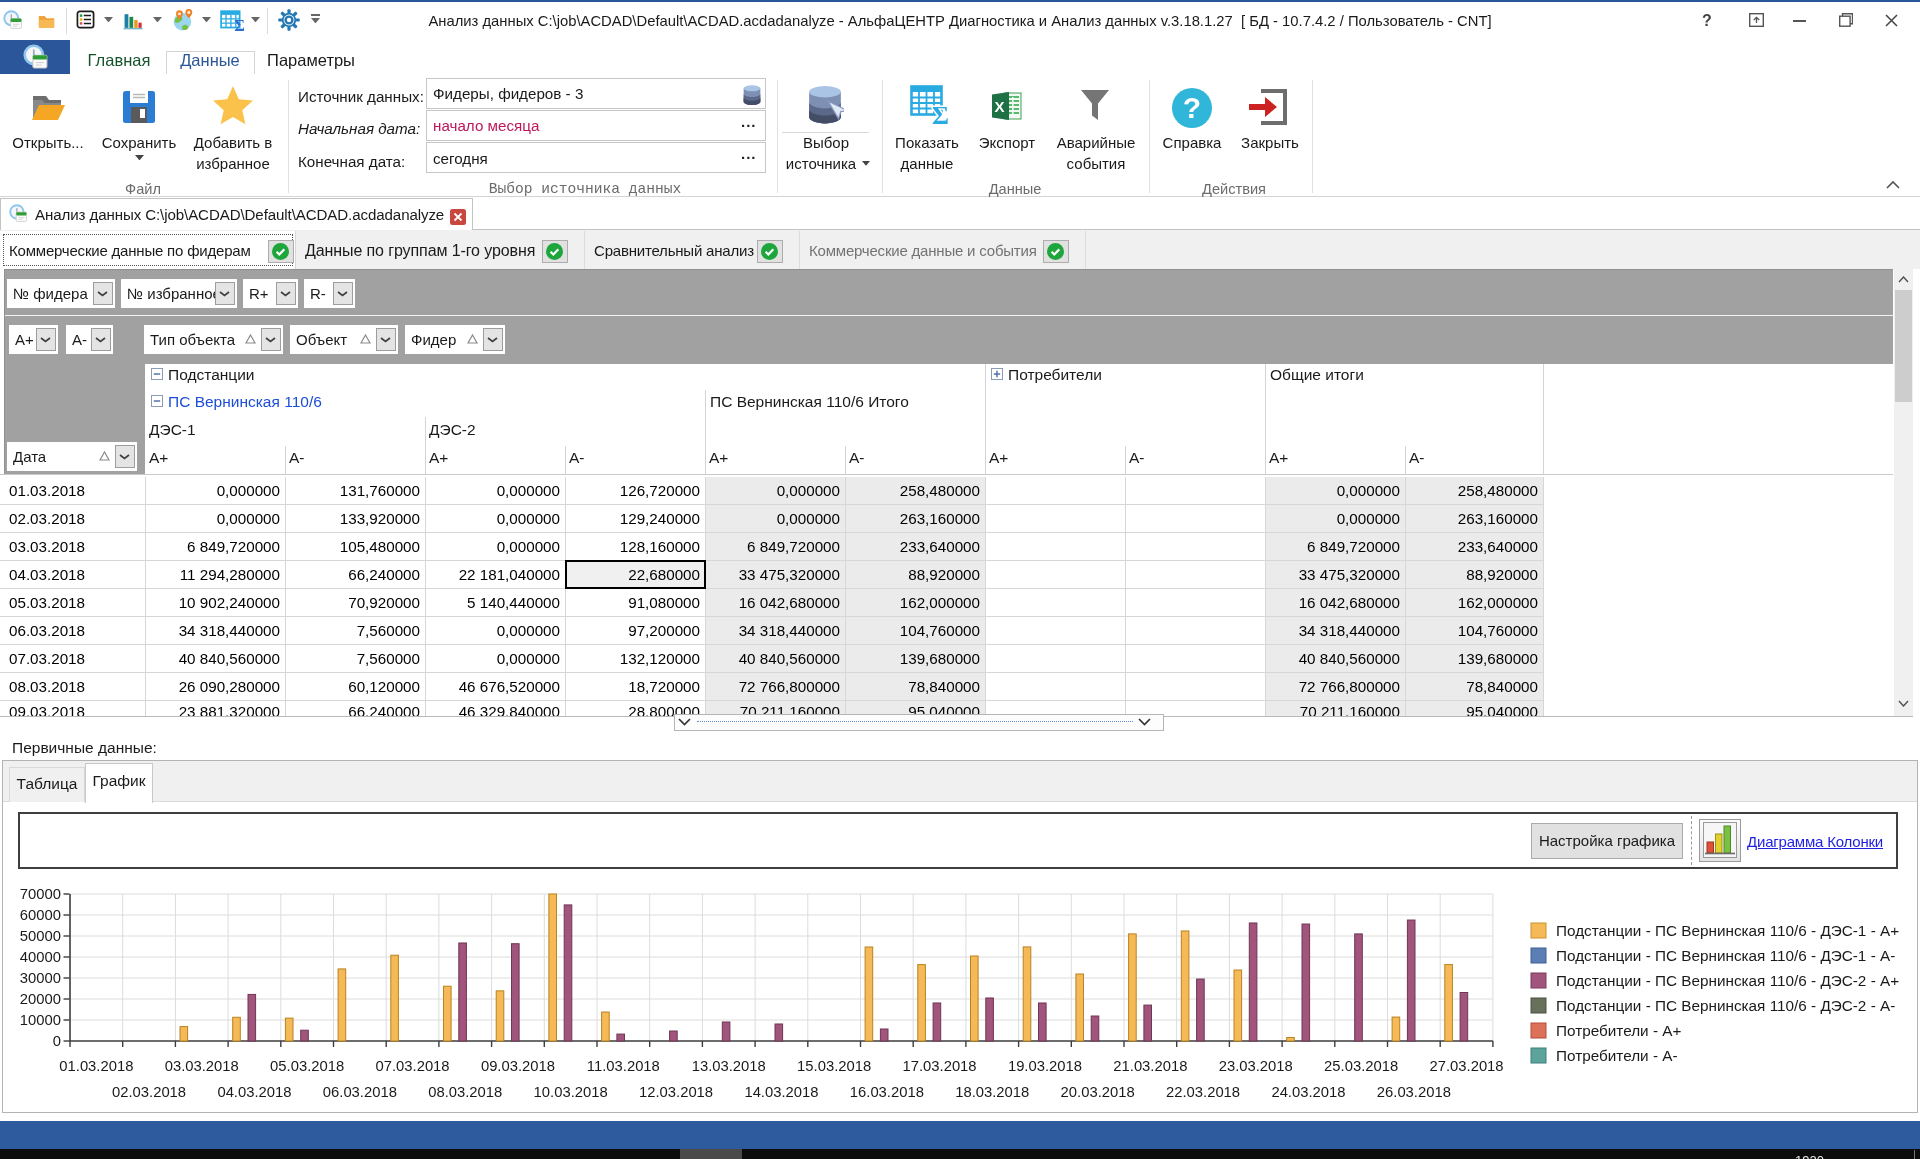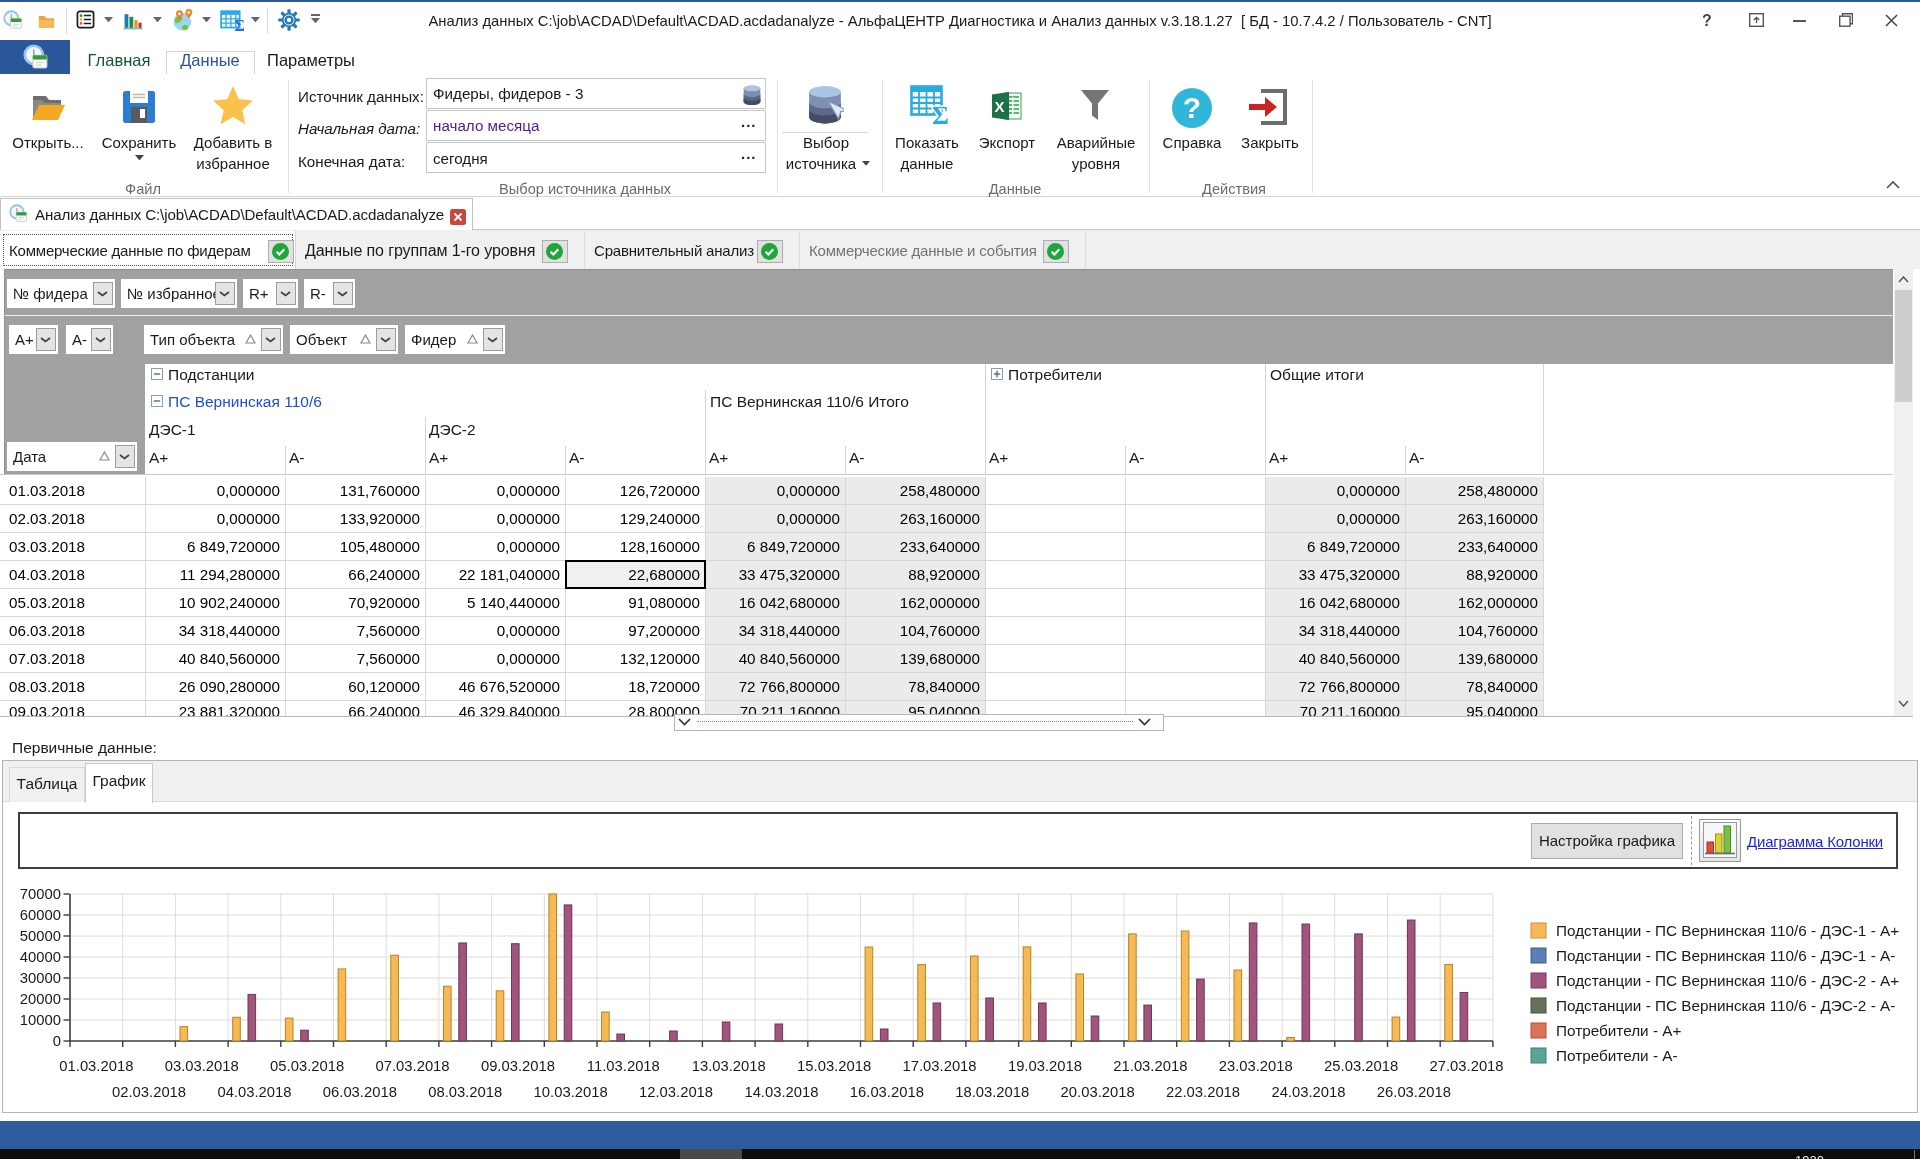--- a/index.html
+++ b/index.html
@@ -176,21 +176,21 @@
 <div class="ab" style="left:433px;top:85px;height:18px;line-height:18px;font-size:15.2px;color:#1a1a1a;white-space:nowrap;">Фидеры, фидеров - 3</div>
 <div class="ab" style="left:742px;top:84px;width:20px;height:22px">
     <svg width="20" height="22" viewBox="0 0 24 26">
       <path d="M2 5v16c0 2.2 4.5 4 10 4s10-1.8 10-4V5" fill="#7d8fb3"></path>
       <path d="M2 11.5v9.5c0 2.2 4.5 4 10 4s10-1.8 10-4v-9.5c0 2.2-4.5 4-10 4s-10-1.8-10-4z" fill="#5c688a"></path>
       <path d="M2 16v5c0 2.2 4.5 4 10 4s10-1.8 10-4v-5c0 2.2-4.5 4-10 4s-10-1.8-10-4z" fill="#434d66"></path>
       <ellipse cx="12" cy="5" rx="10" ry="3.6" fill="#a9c4e4"></ellipse>
     </svg>
   </div>
 <div class="ab" style="left:426px;top:110px;width:340px;height:31px;background:#fff;border:1px solid #c6c6c6"></div>
-<div class="ab" style="left:433px;top:117px;height:18px;line-height:18px;font-size:15.2px;color:#4c1d95;white-space:nowrap;">начало месяца</div>
+<div class="ab" style="left:433px;top:117px;height:18px;line-height:18px;font-size:15.2px;color:#be185d;white-space:nowrap;">начало месяца</div>
 <div class="ab" style="left:741px;top:110px;height:24px;line-height:24px;font-size:15px;color:#222;white-space:nowrap;font-weight:bold;letter-spacing:1px">...</div>
 <div class="ab" style="left:426px;top:142px;width:340px;height:31px;background:#fff;border:1px solid #c6c6c6"></div>
 <div class="ab" style="left:433px;top:150px;height:18px;line-height:18px;font-size:15.2px;color:#1a1a1a;white-space:nowrap;">сегодня</div>
 <div class="ab" style="left:741px;top:142px;height:24px;line-height:24px;font-size:15px;color:#222;white-space:nowrap;font-weight:bold;letter-spacing:1px">...</div>
 <div class="ab" style="left:806px;top:82px;width:38px;height:48px">
     <svg width="38" height="48" viewBox="0 0 24 28">
       <path d="M2 5v16c0 2.2 4.5 4 10 4s10-1.8 10-4V5" fill="#7d8fb3"></path>
       <path d="M2 11.5v9.5c0 2.2 4.5 4 10 4s10-1.8 10-4v-9.5c0 2.2-4.5 4-10 4s-10-1.8-10-4z" fill="#5c688a"></path>
       <path d="M2 16v5c0 2.2 4.5 4 10 4s10-1.8 10-4v-5c0 2.2-4.5 4-10 4s-10-1.8-10-4z" fill="#434d66"></path>
       <ellipse cx="12" cy="5" rx="10" ry="3.6" fill="#a9c4e4"></ellipse>
@@ -198,21 +198,21 @@
     </svg>
   </div>
 <div class="ab" style="left:782px;top:132px;width:87px;height:1px;background:#d9d9d9"></div>
 <div class="ab" style="left:826px;top:133px;height:20px;line-height:20px;font-size:15px;color:#1a1a1a;white-space:nowrap;transform:translateX(-50%);">Выбор</div>
 <div class="ab" style="left:821px;top:154px;height:20px;line-height:20px;font-size:15px;color:#1a1a1a;white-space:nowrap;transform:translateX(-50%);">источника</div>
 <div class="ab" style="left:862px;top:161px">
     <svg width="8" height="4.8" viewBox="0 0 10 6">
       <path d="M0 0h10L5 6z" fill="#444"></path>
     </svg>
   </div>
-<div class="ab" style="left:585px;top:180px;height:18px;line-height:18px;font-size:14.6px;color:#6b6b6b;white-space:nowrap;transform:translateX(-50%);">Выбор источника данных</div>
+<div class="ab" style="left:585px;top:180px;height:18px;line-height:18px;font-size:14.6px;color:#6b6b6b;white-space:nowrap;transform:translateX(-50%);font-family:Liberation Mono, monospace;">Выбор источника данных</div>
 <div class="ab" style="left:906px;top:85px;width:42px;height:40px">
     <svg width="42" height="40" viewBox="0 0 34 40">
       <rect x="1.5" y="1.5" width="30" height="28" fill="#fff" stroke="#29abe2" stroke-width="2.6"></rect>
       <rect x="1.5" y="1.5" width="30" height="5.5" fill="#29abe2"></rect>
       <path d="M9 7v22.5M16.5 7v22.5M24 7v22.5M1.5 12.5h30M1.5 18h30M1.5 23.5h30" stroke="#29abe2" stroke-width="1.8"></path>
       <text x="22" y="39" font-size="26" font-weight="bold" font-family="Liberation Serif,serif" fill="#29abe2" stroke="#fff" stroke-width="3" paint-order="stroke">Σ</text>
     </svg>
   </div>
 <div class="ab" style="left:927px;top:133px;height:20px;line-height:20px;font-size:15px;color:#1a1a1a;white-space:nowrap;transform:translateX(-50%);">Показать</div>
 <div class="ab" style="left:927px;top:154px;height:20px;line-height:20px;font-size:15px;color:#1a1a1a;white-space:nowrap;transform:translateX(-50%);">данные</div>
@@ -225,21 +225,21 @@
       <text x="4.5" y="22" font-size="15" font-weight="bold" fill="#fff" font-family="Liberation Sans,sans-serif">X</text>
     </svg>
   </div>
 <div class="ab" style="left:1007px;top:133px;height:20px;line-height:20px;font-size:15px;color:#1a1a1a;white-space:nowrap;transform:translateX(-50%);">Экспорт</div>
 <div class="ab" style="left:1080px;top:89px;width:30px;height:34px">
     <svg width="30" height="34" viewBox="0 0 30 34">
       <path d="M1 1h28L18 14.5V31l-6-4.5v-12z" fill="#757575"></path>
     </svg>
   </div>
 <div class="ab" style="left:1096px;top:133px;height:20px;line-height:20px;font-size:15px;color:#1a1a1a;white-space:nowrap;transform:translateX(-50%);">Аварийные</div>
-<div class="ab" style="left:1096px;top:154px;height:20px;line-height:20px;font-size:15px;color:#1a1a1a;white-space:nowrap;transform:translateX(-50%);">уровня</div>
+<div class="ab" style="left:1096px;top:154px;height:20px;line-height:20px;font-size:15px;color:#1a1a1a;white-space:nowrap;transform:translateX(-50%);">события</div>
 <div class="ab" style="left:1015px;top:180px;height:18px;line-height:18px;font-size:14.6px;color:#6b6b6b;white-space:nowrap;transform:translateX(-50%);">Данные</div>
 <div class="ab" style="left:1171px;top:87px;width:42px;height:42px">
     <svg width="42" height="42" viewBox="0 0 42 42">
       <circle cx="21" cy="21" r="20" fill="#30b6d8"></circle>
       <text x="21" y="31" font-size="30" font-weight="bold" fill="#fff" text-anchor="middle" font-family="Liberation Sans,sans-serif">?</text>
     </svg>
   </div>
 <div class="ab" style="left:1192px;top:133px;height:20px;line-height:20px;font-size:15px;color:#1a1a1a;white-space:nowrap;transform:translateX(-50%);">Справка</div>
 <div class="ab" style="left:1247px;top:88px;width:42px;height:38px">
     <svg width="42" height="38" viewBox="0 0 42 38">

